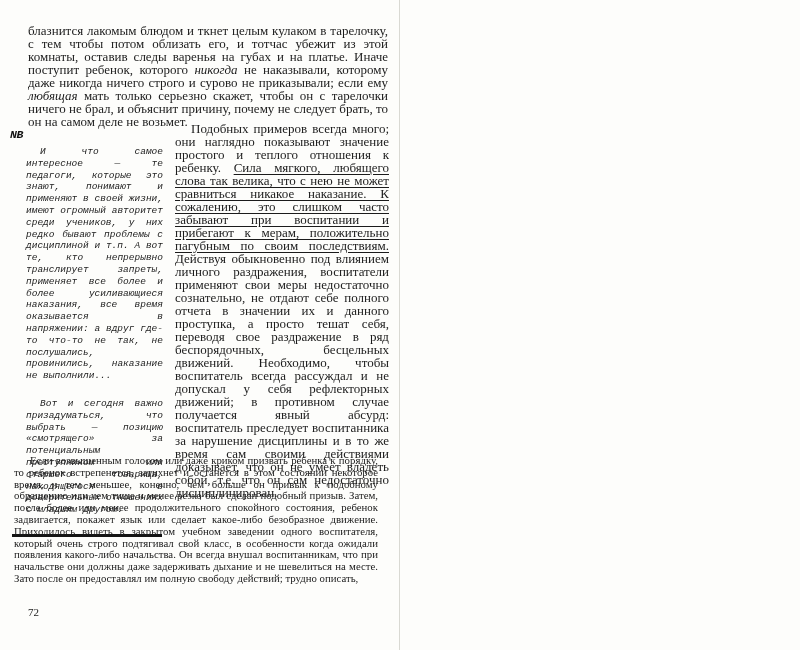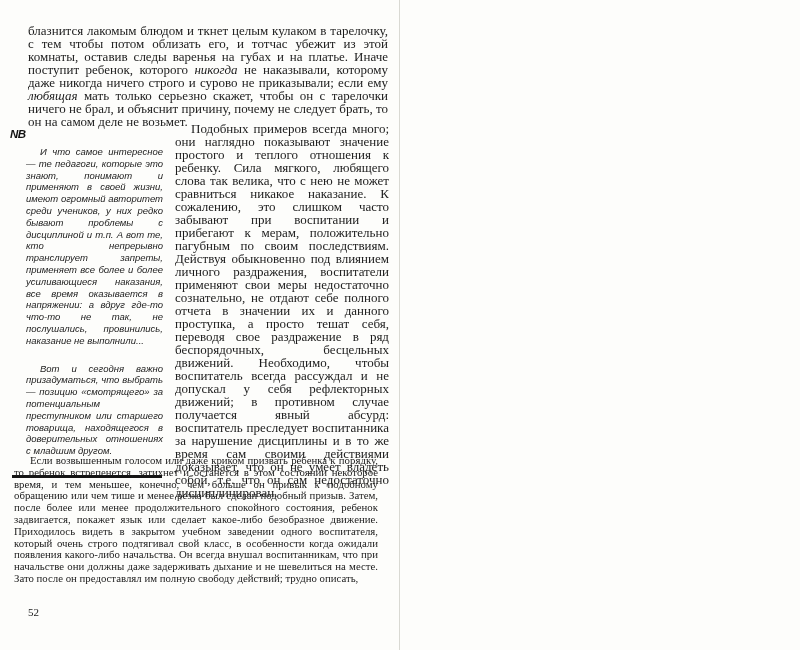--- a/index.html
+++ b/index.html
@@ -7,28 +7,28 @@
           font-family:"Liberation Serif", serif;color:#1b1b1b;}
   .gutter{position:absolute;left:399px;top:0;width:1px;height:650px;background:#d9d9d3;}
   .page{position:absolute;top:0;width:400px;height:650px;}
   .page.left{left:0;}
   .page.right{left:400px;}
   p{margin:0;}
   .body{font-size:13px;line-height:13px;text-align:justify;}
   .intro{position:absolute;left:28px;top:24px;width:360px;}
   .intro i{font-style:italic;}
   .margin-note{position:absolute;left:26px;top:130px;width:137px;
-               font-family:Liberation Sans, sans-serif;font-style:italic;
+               font-family:Liberation Mono, monospace;font-style:italic;
                font-size:9.5px;line-height:11.8px;color:#222;text-align:justify;}
   .nb{position:absolute;left:-16px;top:-1px;font-weight:bold;font-size:11.5px;
       letter-spacing:-0.5px;color:#111;}
   .note-p{text-indent:14px;margin-top:16px;}
   .note-rule{margin-top:18px;margin-left:-14px;width:150px;height:3px;background:#141414;}
   .col-right{position:absolute;left:175px;top:122px;width:214px;text-indent:16px;}
-  .ul{text-underline-offset:2px;}
+  .ul{text-decoration:underline;text-underline-offset:2px;}
   .bottom{position:absolute;left:14px;top:455px;width:364px;text-indent:16px;
           font-size:10.8px;line-height:11.8px;}
   .pagenum{position:absolute;font-size:11px;color:#222;}
   .num-84{left:28px;top:606px;}
 </style>
 </head>
 <body>
 
 <div class="spread">
   <div class="gutter"></div>
@@ -40,21 +40,21 @@
       <span class="nb">NB</span>
       <p class="note-p">И что самое интересное — те педагоги, которые это знают, понимают и применяют в своей жизни, имеют огромный авторитет среди учеников, у них редко бывают проблемы с дисциплиной и т.п. А вот те, кто непрерывно транслирует запреты, применяет все более и более усиливающиеся наказания, все время оказывается в напряжении: а вдруг где-то что-то не так, не послушались, провинились, наказание не выполнили...</p>
       <p class="note-p">Вот и сегодня важно призадуматься, что выбрать — позицию «смотрящего» за потенциальным преступником или старшего товарища, находящегося в доверительных отношениях с младшим другом.</p>
       <div class="note-rule"></div>
     </div>
 
     <p class="body col-right"><span>Подобных примеров всегда много; они наглядно показывают значение простого и теплого отношения к ребенку. </span><span class="ul">Сила мягкого, любящего слова так велика, что с нею не может сравниться никакое наказание. К сожалению, это слишком часто забывают при воспитании и прибегают к мерам, положительно пагубным по своим последствиям.</span><span> Действуя обыкновенно под влиянием личного раздражения, воспитатели применяют свои меры недостаточно сознательно, не отдают себе полного отчета в значении их и данного проступка, а просто тешат себя, переводя свое раздражение в ряд беспорядочных, бесцельных движений. Необходимо, чтобы воспитатель всегда рассуждал и не допускал у себя рефлекторных движений; в противном случае получается явный абсурд: воспитатель преследует воспитанника за нарушение дисциплины и в то же время сам своими действиями доказывает, что он не умеет владеть собой, т.е. что он сам недостаточно дисциплинирован.</span></p>
 
     <p class="body bottom">Если возвышенным голосом или даже криком призвать ребенка к порядку, то ребенок встрепенется, затихнет и останется в этом состоянии некоторое время, и тем меньшее, конечно, чем больше он привык к подобному обращению или чем тише и менее резко был сделан подобный призыв. Затем, после более или менее продолжительного спокойного состояния, ребенок задвигается, покажет язык или сделает какое-либо безобразное движение. Приходилось видеть в закрытом учебном заведении одного воспитателя, который очень строго подтягивал свой класс, в особенности когда ожидали появления какого-либо начальства. Он всегда внушал воспитанникам, что при начальстве они должны даже задерживать дыхание и не шевелиться на месте. Зато после он предоставлял им полную свободу действий; трудно описать,</p>
 
-    <div class="pagenum num-84">52</div>
+    <div class="pagenum num-84">72</div>
   </section>
 
   <section class="page right">
     
 
     
 
     
   </section>
 </div>

